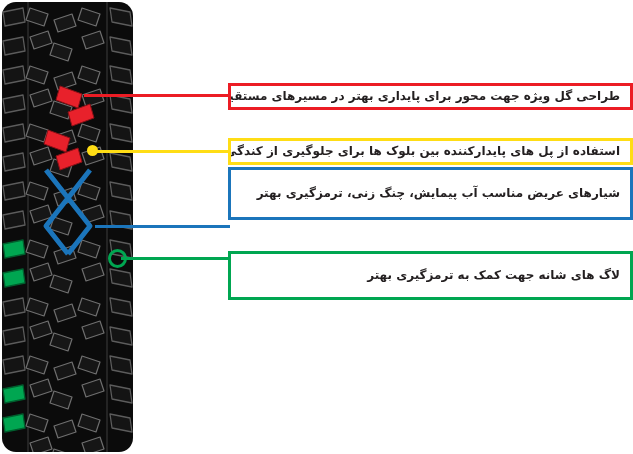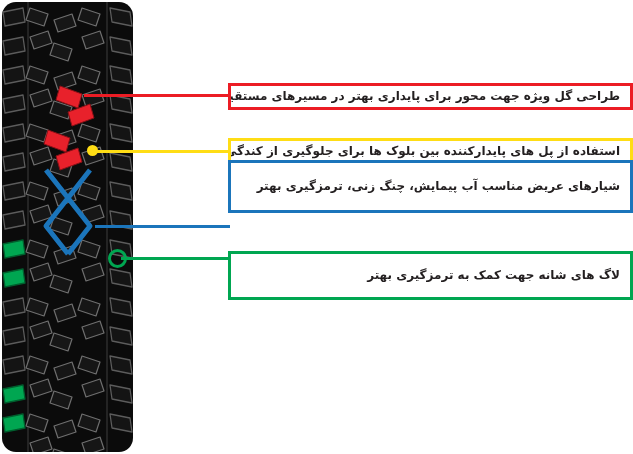--- a/index.html
+++ b/index.html
@@ -9,21 +9,21 @@
   .callout{
     position:absolute;left:228px;right:0;background:#ffffff;
     border-style:solid;border-width:3px;box-sizing:border-box;
     display:flex;flex-direction:column;justify-content:center;
     direction:rtl;text-align:right;padding:2px 10px;
     color:#231f20;font-weight:bold;font-size:12px;line-height:1.55;
     white-space:nowrap;overflow:hidden;
   }
   .c-red{border-color:#ec1c24;top:83px;height:27px;}
   .c-yellow{border-color:#ffdd15;top:138px;height:27px;}
-  .c-blue{border-color:#1b75bb;top:160px;height:53px;}
+  .c-blue{border-color:#1b75bb;top:167px;height:53px;}
   .c-green{border-color:#00a651;top:251px;height:49px;}
   .line{position:absolute;height:3px;}
   .l-red{background:#ec1c24;left:84px;top:94px;width:146px;}
   .l-yellow{background:#ffdd15;left:92px;top:150px;width:138px;}
   .l-blue{background:#1b75bb;left:95px;top:225px;width:135px;}
   .l-green{background:#00a651;left:121px;top:257px;width:109px;}
   .dot-yellow{position:absolute;left:87px;top:145px;width:11px;height:11px;border-radius:50%;background:#ffdd15;}
   .ring-green{position:absolute;left:108px;top:249px;width:13px;height:13px;border-radius:50%;border:3px solid #00a651;background:transparent;}
 </style>
 </head>

